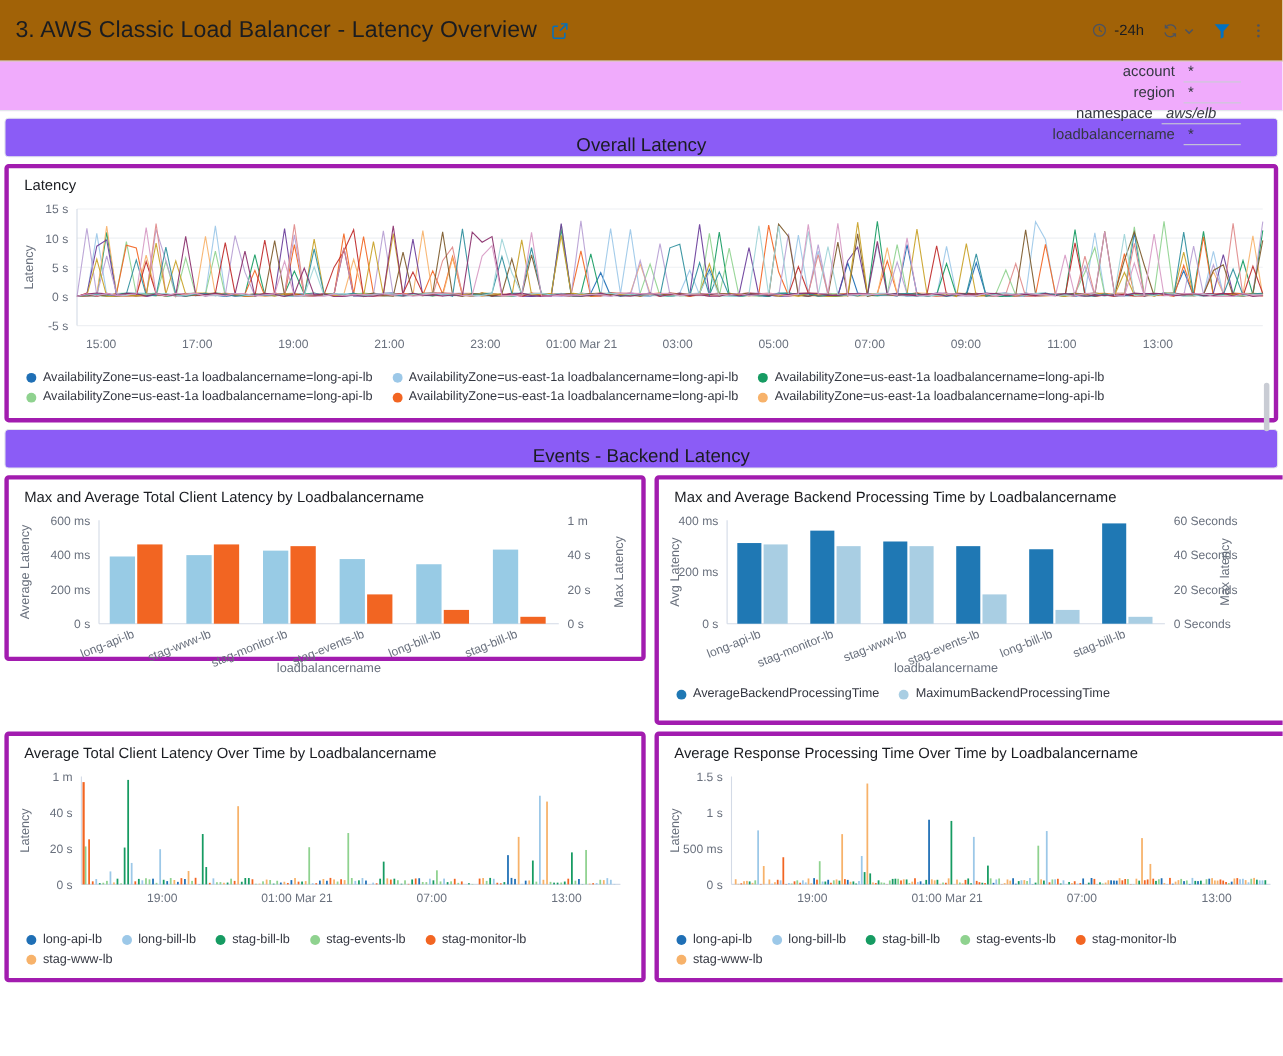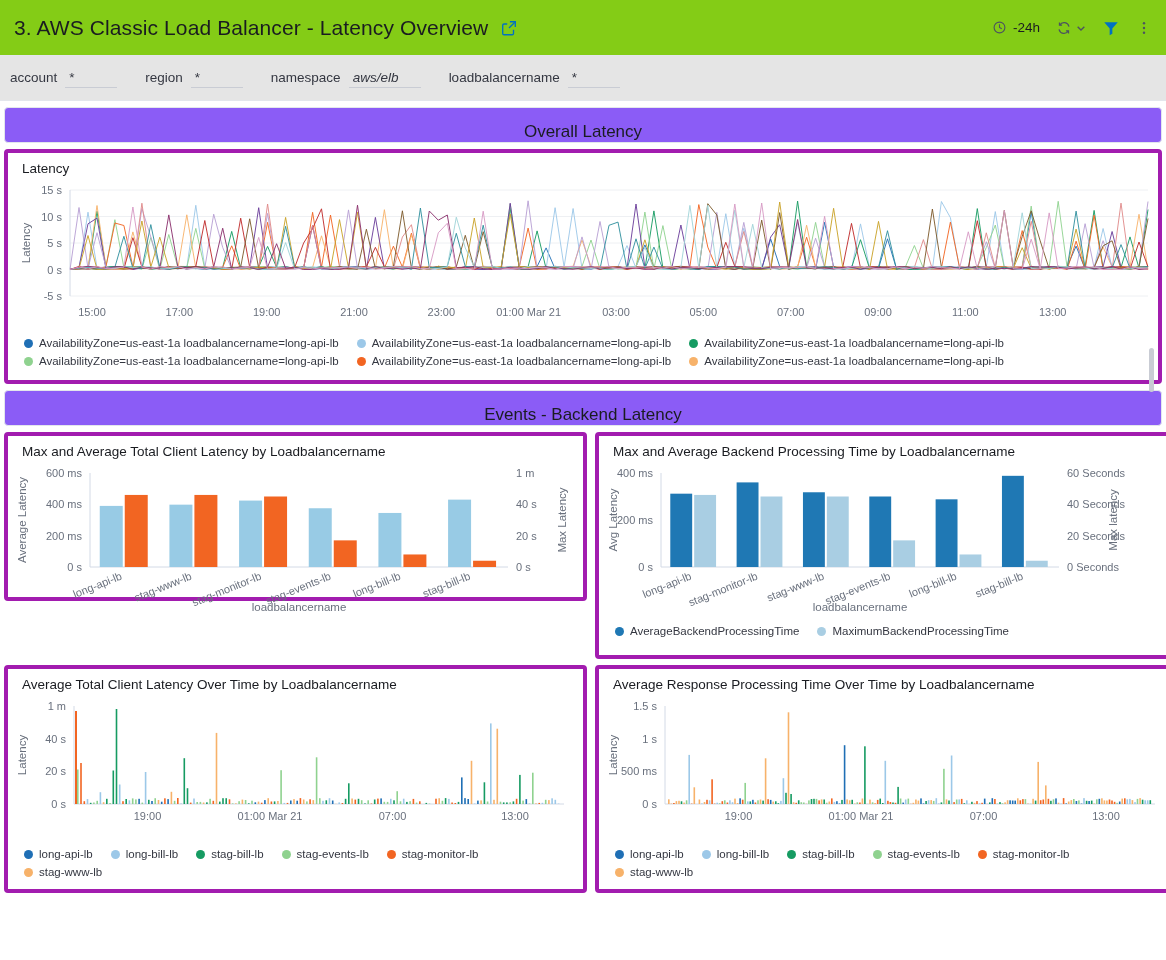--- a/index.html
+++ b/index.html
@@ -10,42 +10,43 @@
     font-family:"Liberation Sans", sans-serif;
     color:#343741;
     overflow:hidden;
   }
   
   .topbar {
     height:56px;
     display:flex; align-items:center;
     padding:0 14px;
     border-bottom:1px solid #e3e6ec;
-    background:#84cc16;
+    background:#a16207;
     text-align:center;
   }
   .page-title {
     font-size:21px; font-weight:400; color:#1a1c21;
     letter-spacing:0.1px;
   }
   .share-icon { margin-left:12px; color:#0071c2; display:flex; align-items:center; }
   .topbar-right { margin-left:auto; display:flex; align-items:center; gap:16px; color:#4c5360; }
   .time-pill { display:flex; align-items:center; gap:6px; font-size:13.5px; color:#1a1c21; }
   .icon-btn { display:flex; align-items:center; cursor:pointer; color:#4c5360; }
   .accent-ico { color:#0071c2; }
 
   
   .filterbar {
     height:45px;
-    display:flex; align-items:center;
+    display:flex; align-items:flex-end;
     padding:0 10px;
     gap:0px;
     border-bottom:1px solid #e3e6ec;
-    background:#e5e5e5;
+    background:#f0abfc;
     font-size:13.5px;
+    flex-direction:column;
   }
   .filter { display:flex; align-items:baseline; margin-right:28px; }
   .filter-label { color:#343741; margin-right:8px; }
   .filter-value {
     min-width:52px;
     border-bottom:1px solid #c9ccd4;
     padding:1px 4px 2px 4px;
     color:#343741;
     display:inline-block;
   }

